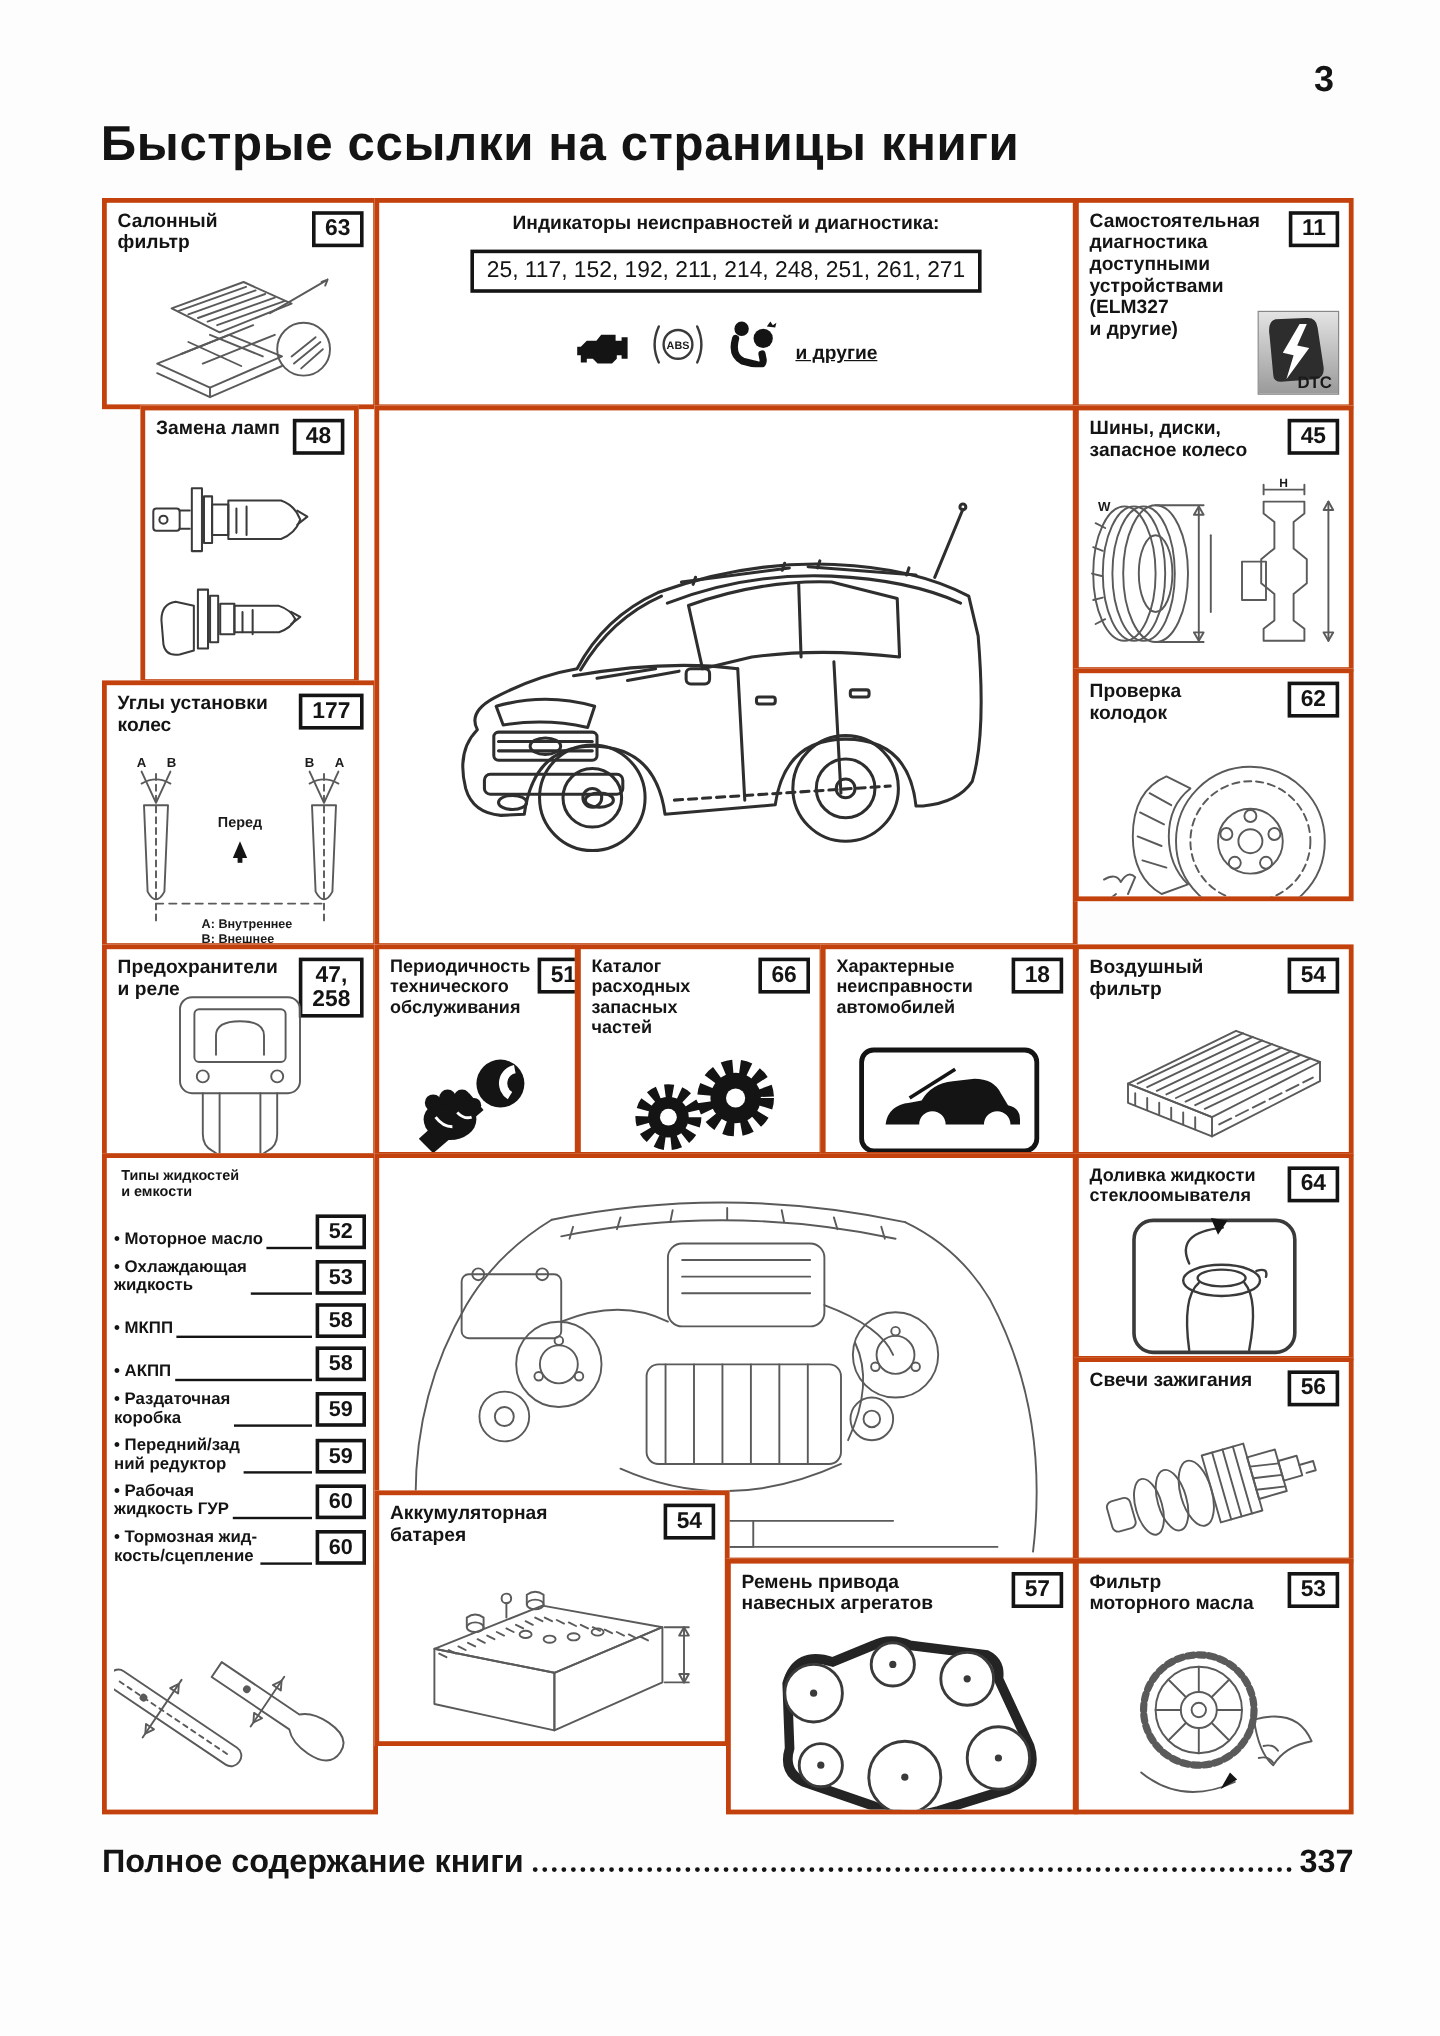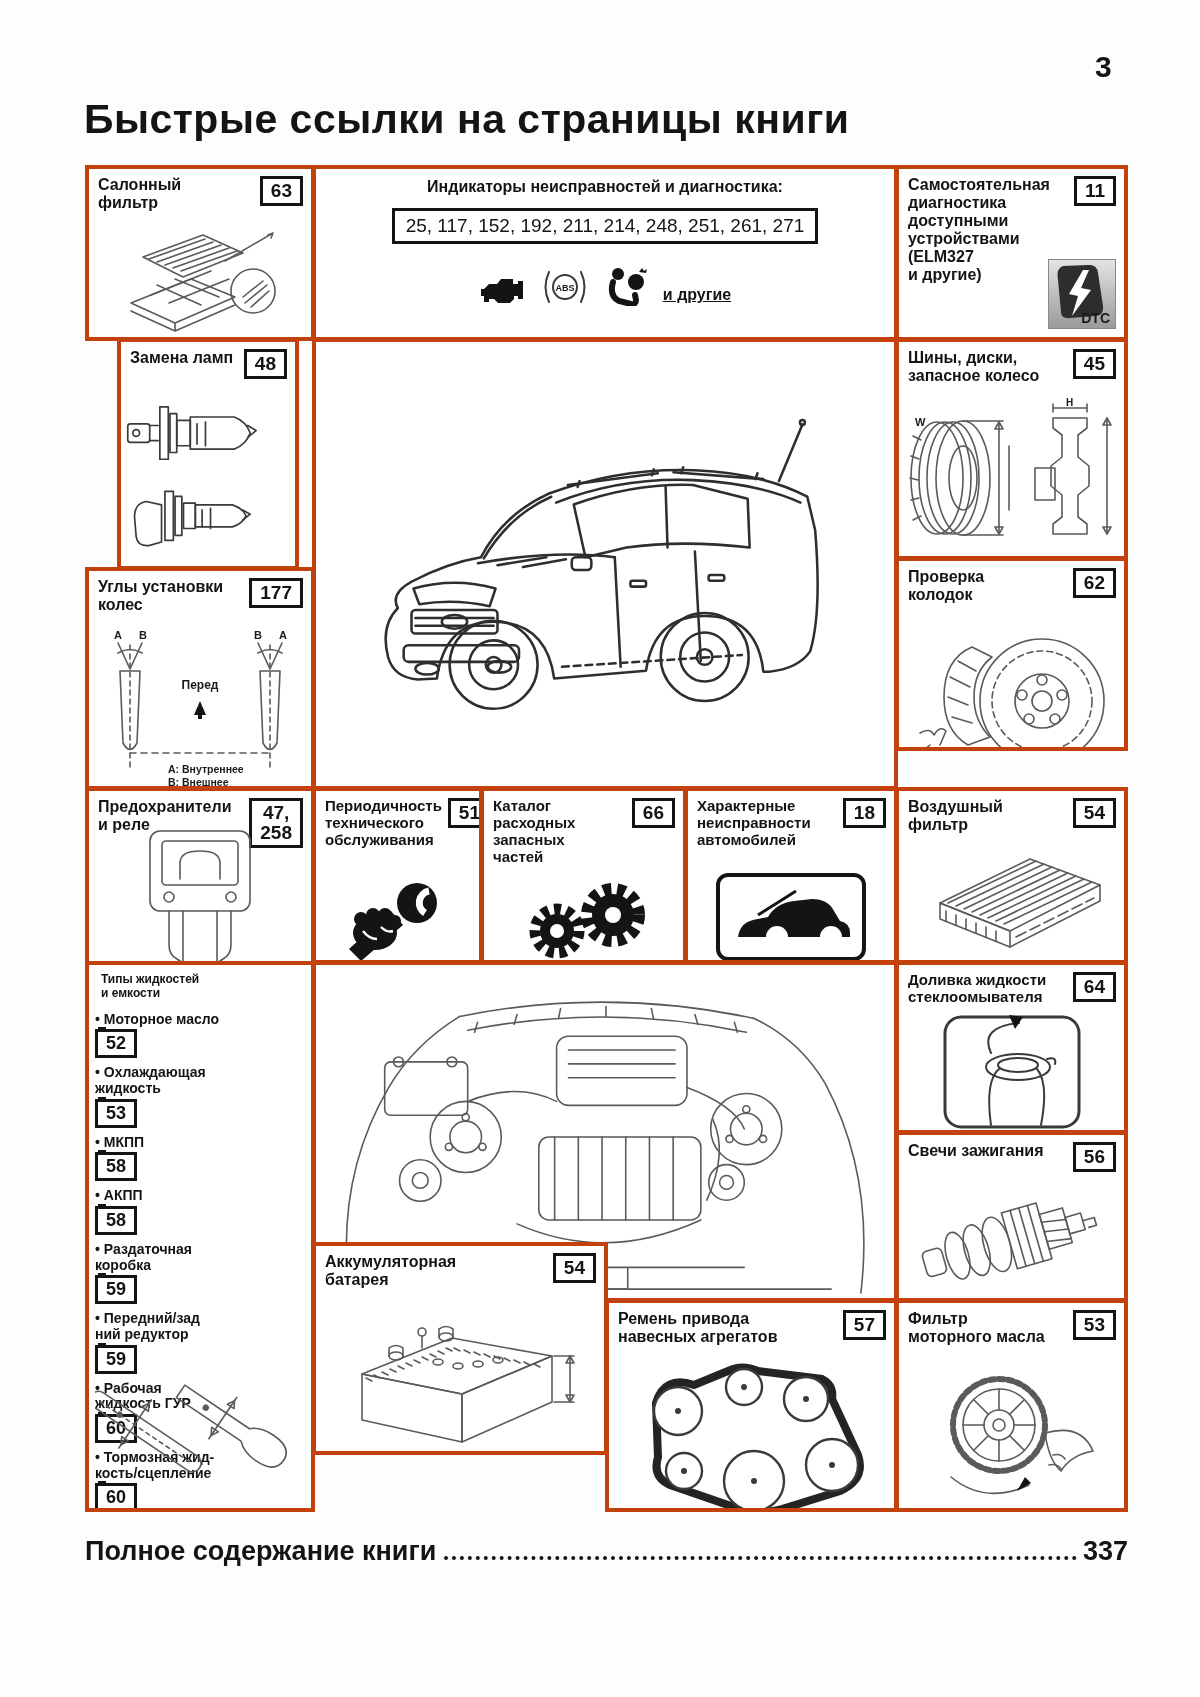--- a/index.html
+++ b/index.html
@@ -42,21 +42,21 @@
   .c-oil{left:810px;top:1134px;width:233px;height:213px;}
   
   .ind-title{font-weight:bold;font-size:16px;text-align:center;padding-top:9px;}
   .ind-box{margin:12px auto 0;width:72%;border:3px solid #141414;font-weight:normal;font-size:19px;text-align:center;padding:4px 2px;}
   .ind-icons{display:flex;align-items:flex-end;justify-content:center;gap:14px;margin-top:22px;}
   .ind-more{font-weight:bold;font-size:16px;padding-bottom:2px;text-decoration:underline;}
   
   .dtc-badge{position:absolute;right:8px;bottom:8px;width:66px;height:68px;background:linear-gradient(#e3e3e3,#9a9a9a);border:1px solid #888;}
   
   .fl-title{font-weight:bold;font-size:12px;line-height:1.15;white-space:pre-line;padding:8px 0 4px 12px;}
-  .fl-row{display:flex;align-items:flex-start;margin:7px 6px 7px 6px;flex-direction:column;}
+  .fl-row{display:flex;align-items:flex-end;margin:7px 6px 7px 6px;}
   .fl-label{font-weight:bold;font-size:14px;line-height:1.12;white-space:pre-line;}
   .fl-label::before{content:"• ";}
   .fl-line{flex:1;border-top:2px solid #141414;margin:0 3px;min-width:8px;}
   .fl-box{border:3px solid #141414;font-weight:bold;font-size:18px;padding:1px 8px;}
   
   .footer{position:absolute;left:85px;top:1536px;width:1043px;display:flex;align-items:flex-end;font-weight:bold;font-size:27px;}
   .dots{flex:1;margin:0 6px 7px 8px;border-bottom:4px dotted #141414;}
 </style>
 </head>
 <body>

